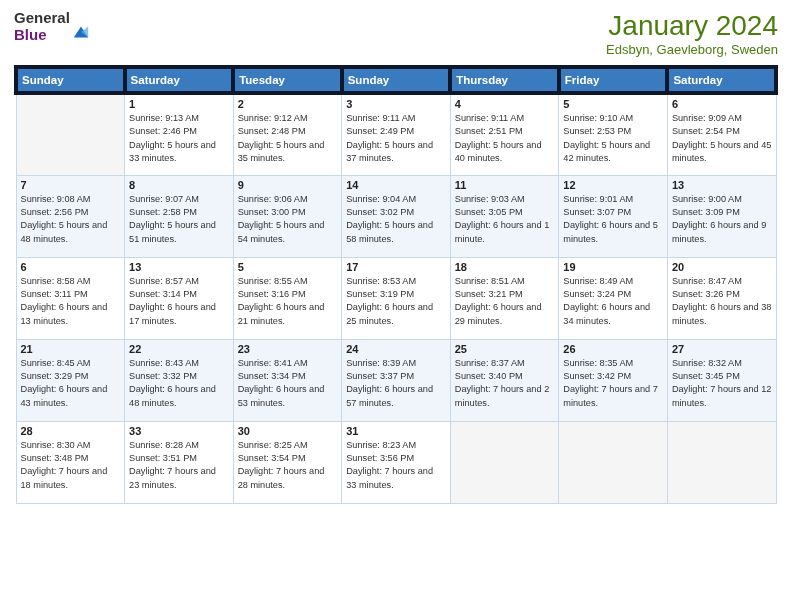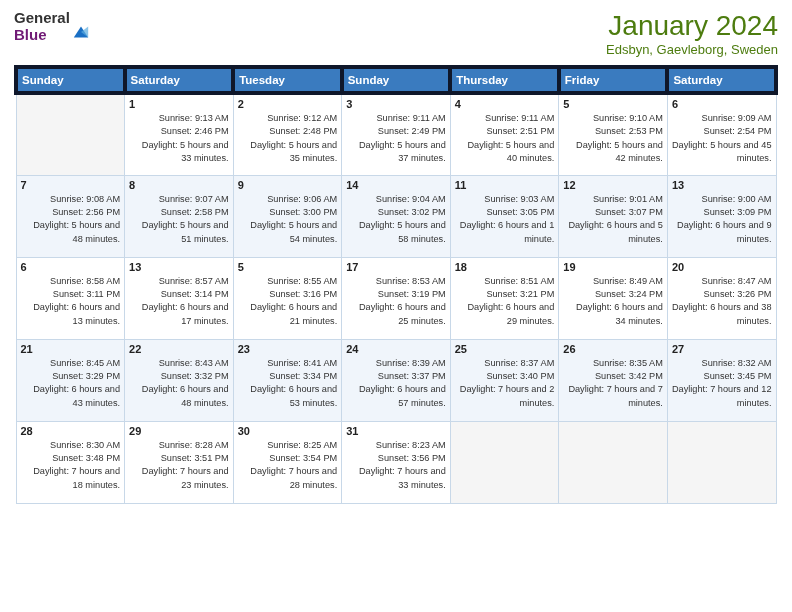--- a/index.html
+++ b/index.html
@@ -87,21 +87,20 @@
     }
     .day-number {
       font-weight: bold;
       font-size: 11px;
       display: block;
       margin-bottom: 2px;
     }
     .day-info {
       line-height: 1.45;
       color: #333;
-      text-align: right;
     }
     tr:nth-child(even) td {
       background: #f0f5fb;
     }
     tr:nth-child(even) td.empty {
       background: #eaeaea;
     }
   </style>
 </head>
 <body>
@@ -253,21 +252,21 @@
             <span class="day-number">27</span>
             <div class="day-info">Sunrise: 8:32 AM<br>Sunset: 3:45 PM<br>Daylight: 7 hours and 12 minutes.</div>
           </td>
         </tr>
         <tr>
           <td>
             <span class="day-number">28</span>
             <div class="day-info">Sunrise: 8:30 AM<br>Sunset: 3:48 PM<br>Daylight: 7 hours and 18 minutes.</div>
           </td>
           <td>
-            <span class="day-number">29</span>
+            <span class="day-number">33</span>
             <div class="day-info">Sunrise: 8:28 AM<br>Sunset: 3:51 PM<br>Daylight: 7 hours and 23 minutes.</div>
           </td>
           <td>
             <span class="day-number">30</span>
             <div class="day-info">Sunrise: 8:25 AM<br>Sunset: 3:54 PM<br>Daylight: 7 hours and 28 minutes.</div>
           </td>
           <td>
             <span class="day-number">31</span>
             <div class="day-info">Sunrise: 8:23 AM<br>Sunset: 3:56 PM<br>Daylight: 7 hours and 33 minutes.</div>
           </td>

